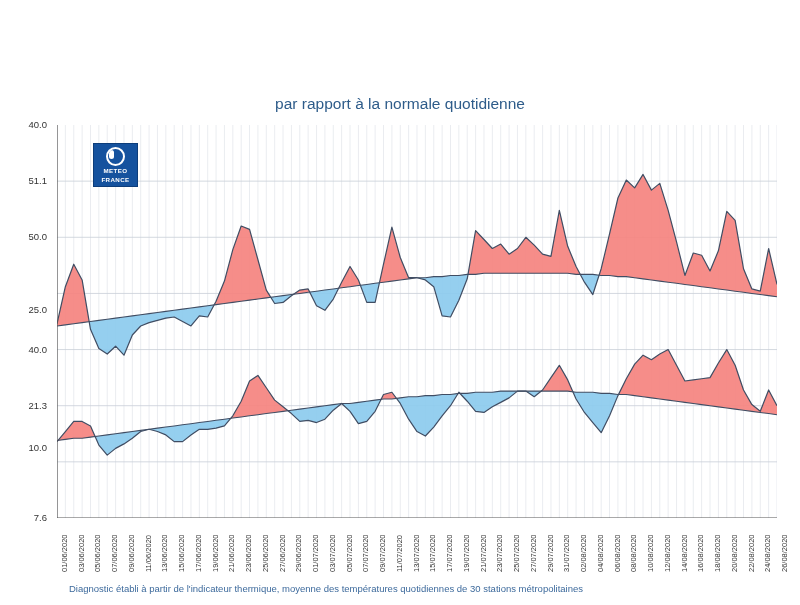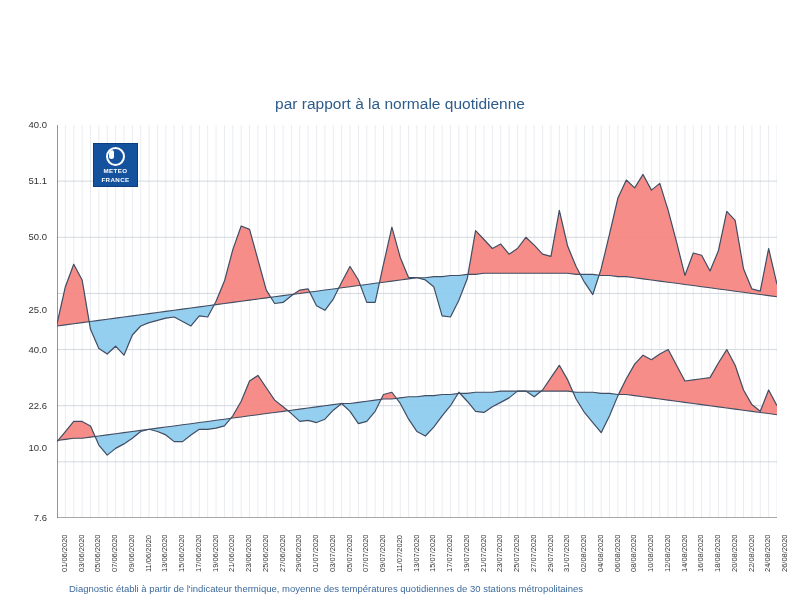--- a/index.html
+++ b/index.html
@@ -81,21 +81,21 @@
 <body>
 
 <div id="title-block">
   <div>par rapport à la normale quotidienne</div>
   <div>du 1er juin au 26 août 2020</div>
 </div>
 
 <div id="ytick-layer">
     <div class="ytick" style="top: 387px; padding-right: 6px;">7.6</div>
     <div class="ytick" style="top: 317px; padding-right: 6px;">10.0</div>
-    <div class="ytick" style="top: 274.714px; padding-right: 6px;">22.6</div>
+    <div class="ytick" style="top: 274.714px; padding-right: 6px;">21.3</div>
     <div class="ytick" style="top: 218.571px; padding-right: 6px;">40.0</div>
     <div class="ytick" style="top: 179px; padding-right: 6px; margin-left: 40px;">25.0</div>
     <div class="ytick" style="top: 106.286px; padding-right: 6px;">50.0</div>
     <div class="ytick" style="top: 50.1429px; padding-right: 6px;">51.1</div>
     <div class="ytick" style="top: -6px; padding-right: 6px;">40.0</div>
   </div>
 <div id="xtick-layer">
     <div class="xtick" style="left: 3px; top: 52px;">01/06/2020</div>
     <div class="xtick" style="left: 19.7442px; top: 52px;">03/06/2020</div>
     <div class="xtick" style="left: 36.4884px; top: 52px;">05/06/2020</div>

